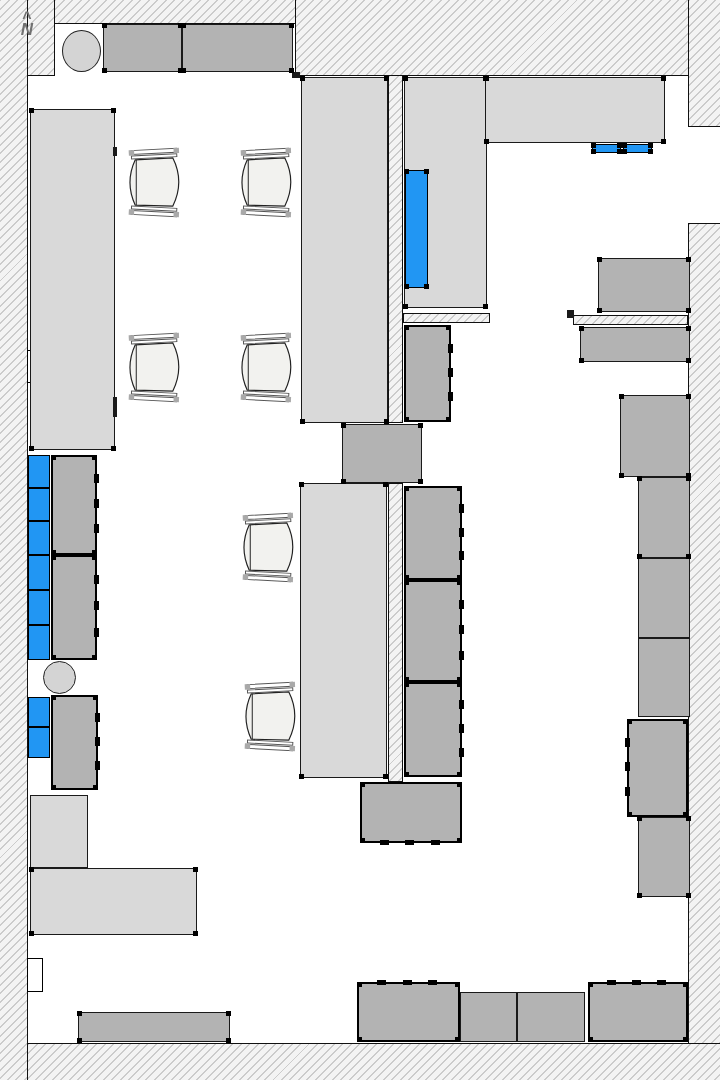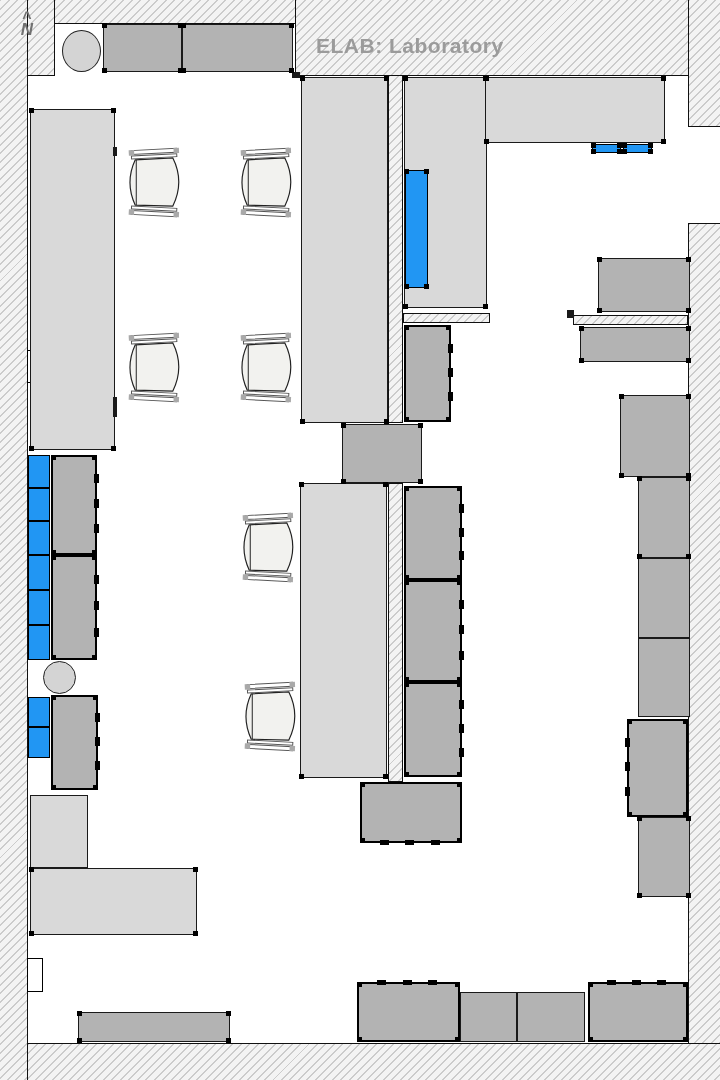--- a/index.html
+++ b/index.html
@@ -26,21 +26,20 @@
   #north .n-label{display:block;font-size:17px;font-style:italic;}
 </style>
 </head>
 <body>
 
 <div id="canvas">
   <div id="north">
     <span class="caret">^</span>
     <span class="n-label">N</span>
   </div>
-  <div id="plan-title">ELAB: Laboratory</div>
   <div id="plan">
       <div class="item hatch" style="left: 0px; top: 0px; width: 28px; height: 1080px; border-right: 1.5px solid rgb(17, 17, 17);"></div>
       <div class="item hatch" style="left: 28px; top: 0px; width: 27px; height: 76px; border-right: 1.5px solid rgb(17, 17, 17); border-bottom: 1.5px solid rgb(17, 17, 17);"></div>
       <div class="item hatch" style="left: 55px; top: 0px; width: 242px; height: 24px; border-bottom: 1.5px solid rgb(17, 17, 17);"></div>
       <div class="item hatch" style="left: 295px; top: 0px; width: 393px; height: 76px; border-left: 1.5px solid rgb(17, 17, 17); border-bottom: 1.5px solid rgb(17, 17, 17);"></div>
       <div class="item hatch" style="left: 688px; top: 0px; width: 32px; height: 127px; border-left: 1.5px solid rgb(17, 17, 17); border-bottom: 1.5px solid rgb(17, 17, 17);"></div>
       <div class="item hatch" style="left: 688px; top: 223px; width: 32px; height: 857px; border-left: 1.5px solid rgb(17, 17, 17); border-top: 1.5px solid rgb(17, 17, 17);"></div>
       <div class="item hatch" style="left: 28px; top: 1043px; width: 692px; height: 37px; border-top: 1.5px solid rgb(17, 17, 17);"></div>
       <div class="item hatch" style="left: 388px; top: 76px; width: 15px; height: 347px; border-left: 1.5px solid rgb(17, 17, 17); border-right: 1.5px solid rgb(17, 17, 17); border-bottom: 1.5px solid rgb(17, 17, 17);"></div>
       <div class="item hatch" style="left: 388px; top: 483px; width: 15px; height: 299px; border-width: 1.5px; border-style: solid; border-color: rgb(17, 17, 17);"></div>

